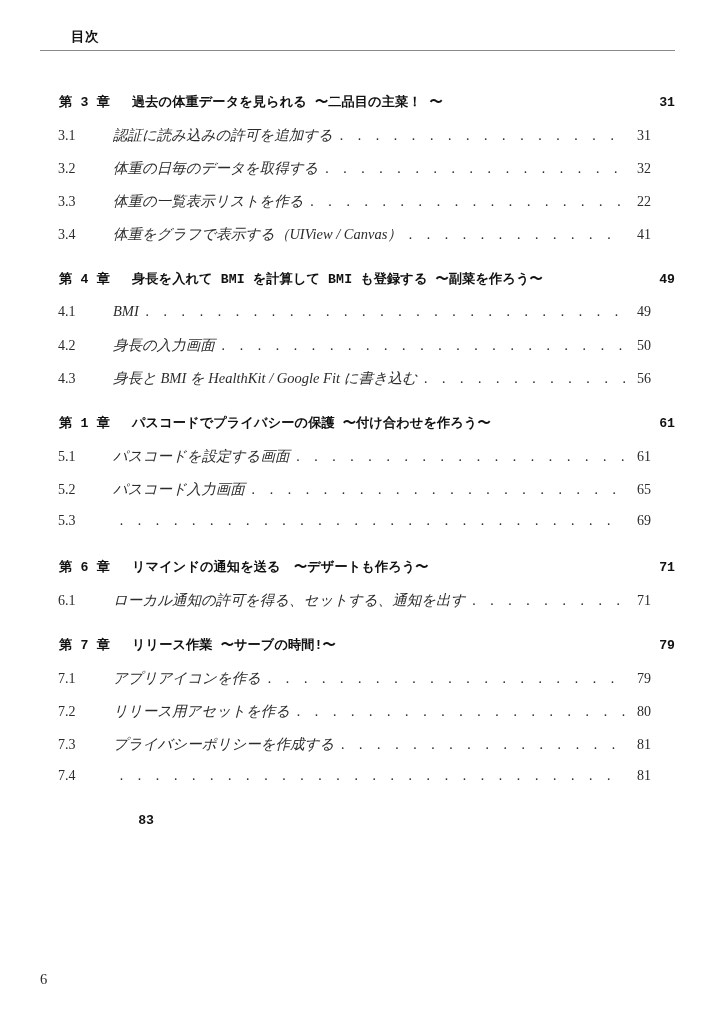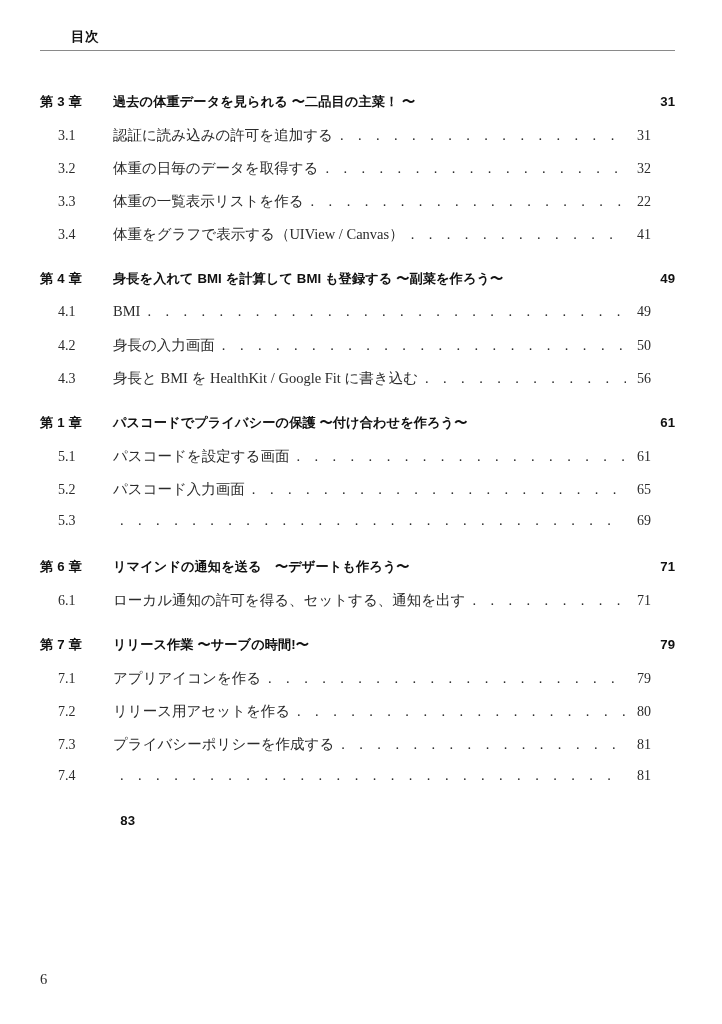--- a/index.html
+++ b/index.html
@@ -57,24 +57,25 @@
   }
 
   
   .chapter-row {
     display: flex;
     align-items: baseline;
     height: 33px;
     padding-left: 40px;
     padding-right: 47px;
     box-sizing: border-box;
-    font-family: Liberation Sans, sans-serif;
+    font-family: Liberation Mono, monospace;
     font-weight: bold;
     font-size: 13.2px;
     color: #111;
+    margin-left: 19px;
   }
   .chapter-row.spaced-top {
     margin-top: 12px;
   }
   .chapter-num {
     width: 73px;
     flex: 0 0 73px;
     white-space: nowrap;
     letter-spacing: 0.2px;
   }
@@ -115,20 +116,21 @@
     box-sizing: border-box;
     white-space: nowrap;
     font-size: 14px;
   }
   .section-title-wrap {
     flex: 1 1 auto;
     display: flex;
     align-items: baseline;
     min-width: 0;
     overflow: hidden;
+    font-style: italic;
   }
   .section-title {
     white-space: nowrap;
     flex: 0 0 auto;
   }
   .leader {
     flex: 1 1 auto;
     overflow: hidden;
     white-space: nowrap;
     margin: 0 5px 0 7px;

